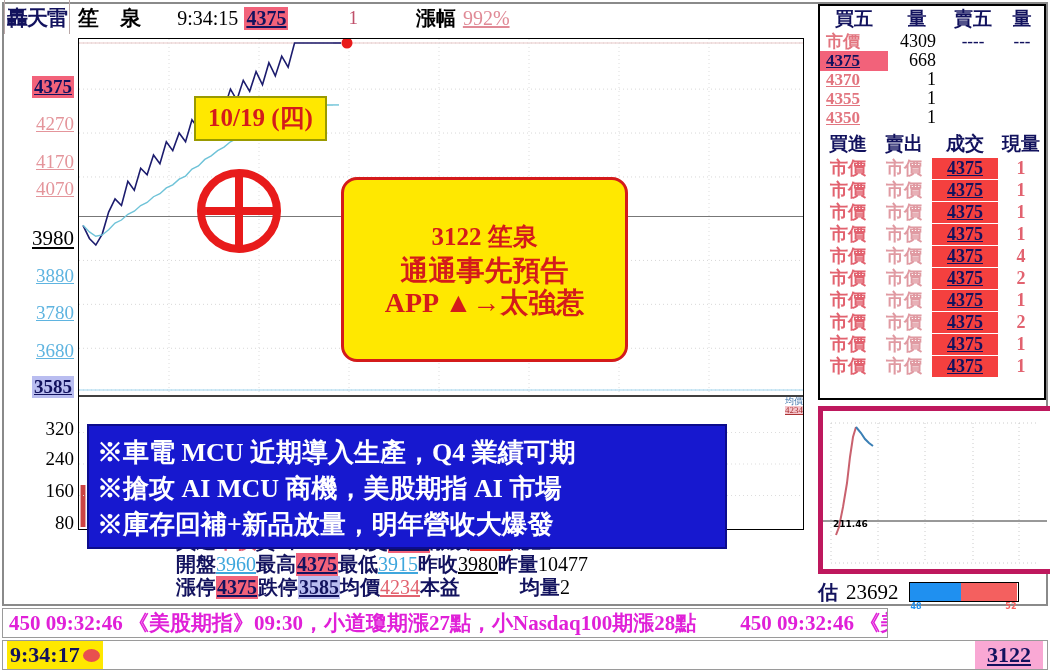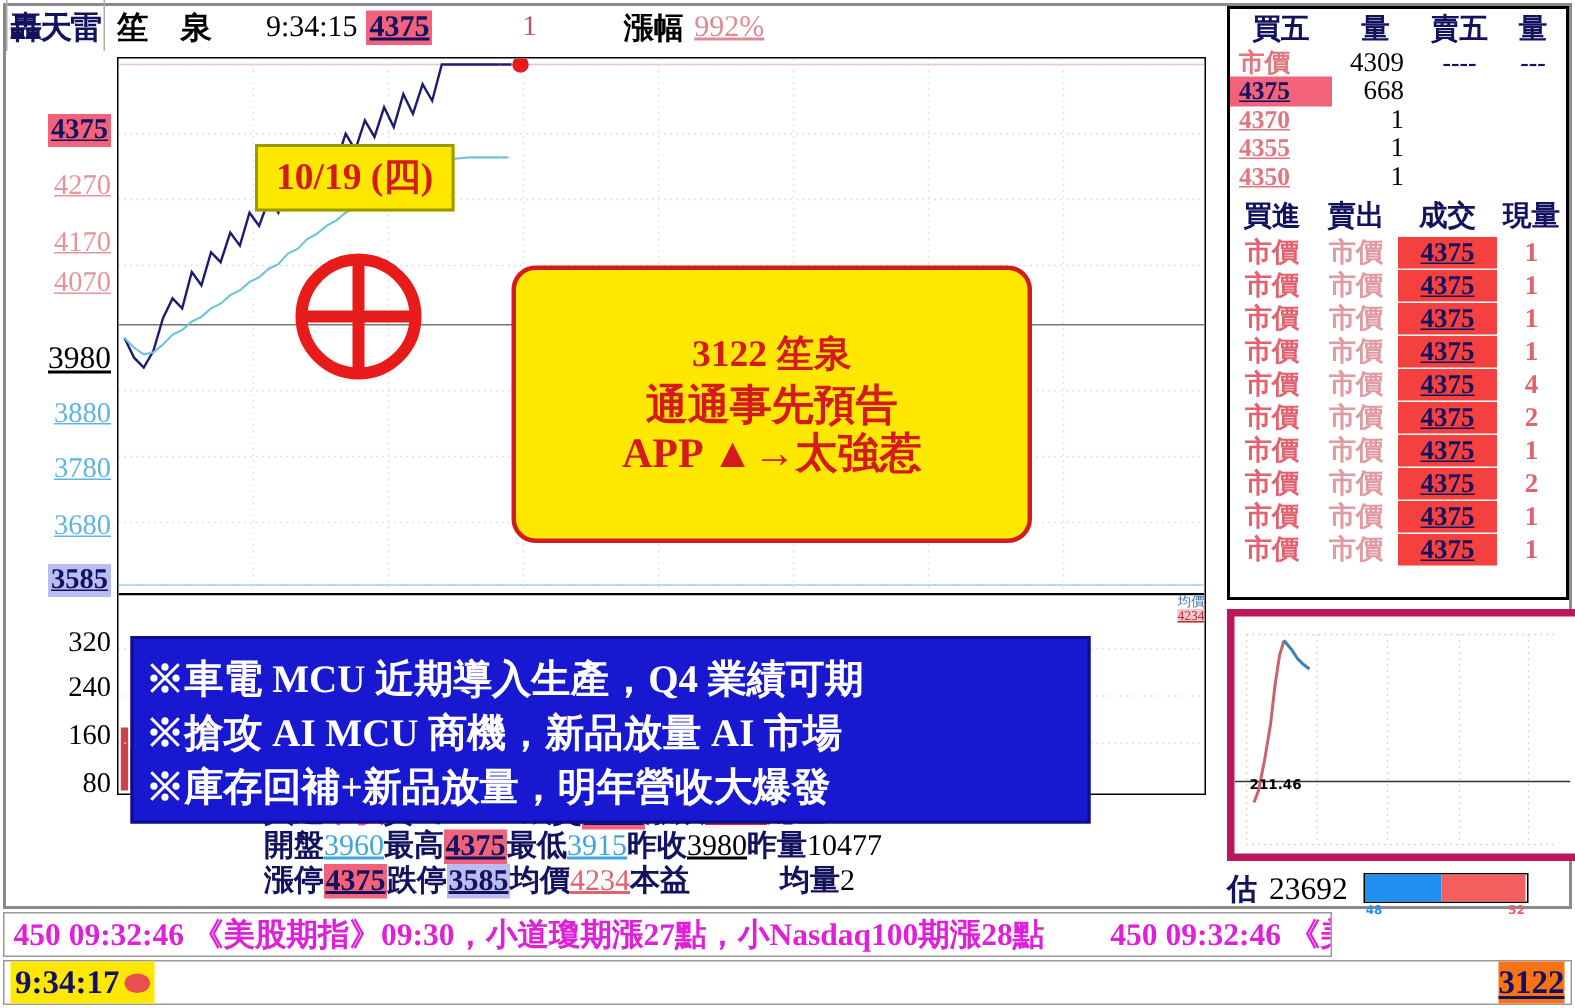--- a/index.html
+++ b/index.html
@@ -80,34 +80,34 @@
   .avg-tag {
     position:absolute; right:0px; top:358px;
     font-size:9px; color:#cc4455; line-height:1.0;
     text-align:center; z-index:6;
   }
   .avg-tag .t1{ color:#3a6fa8; font-size:9px; display:block;}
   .avg-tag .t2{ background:#f5c5cc; color:#a33; display:block; text-decoration:underline;}
 
   
   .date-box {
-    position:absolute; left:166px; top:62px;
+    position:absolute; left:190px; top:62px;
     background:#ffe800; border:2px solid #9a9a00;
     padding:3px 12px 5px;
     color:#d41b1b; font-size:25px; font-weight:bold;
     z-index:8; white-space:nowrap;
     font-family:"Liberation Serif", serif;
   }
   .crosshair {
     position:absolute; left:190px; top:132px;
     width:90px; height:90px; z-index:8;
   }
   .yellow-box {
     position:absolute; left:337px; top:143px;
-    width:347px; height:185px;
+    width:287px; height:185px;
     background:#ffe800; border:3px solid #d41b1b;
     border-radius:16px; z-index:9;
     display:flex; flex-direction:column;
     align-items:center; justify-content:center;
     padding-top:2px;
   }
   .yellow-box .ln {
     color:#d41b1b; font-weight:bold; text-align:center;
     line-height:1.16; white-space:nowrap;
   }
@@ -238,22 +238,22 @@
   .clock {
     background:#ffe800; color:#12125e; font-size:22px; font-weight:bold;
     padding:1px 3px; margin-left:4px; display:flex; align-items:center;
     font-family:"Liberation Serif", serif;
   }
   .dot-red {
     width:17px; height:13px; border-radius:50%;
     background:#e8504f; display:inline-block; margin-left:3px;
   }
   .code-badge {
-    background:#f97316; color:#12125e; font-size:22px; font-weight:bold;
-    padding:1px 0; margin-right:4px; text-decoration:underline;
+    background:#f9a8d4; color:#12125e; font-size:22px; font-weight:bold;
+    padding:1px 12px; margin-right:4px; text-decoration:underline;
     font-family:"Liberation Serif", serif;
   }
 </style>
 </head>
 <body>
 
 <div id="app">
 
   <div class="outer-frame"></div>
 
@@ -373,21 +373,21 @@
     </div>
 
     <div class="yellow-box">
       <div class="ln ln0">3122 笙泉</div>
       <div class="ln ln2">通通事先預告</div>
       <div class="ln ln3">APP ▲→太強惹</div>
     </div>
 
     <div class="blue-box">
       <div class="bln">※車電 MCU 近期導入生產，Q4 業績可期</div>
-      <div class="bln">※搶攻 AI MCU 商機，新品放量 AI 市場</div>
+      <div class="bln">※搶攻 AI MCU 商機，美股期指 AI 市場</div>
       <div class="bln">※庫存回補+新品放量，明年營收大爆發</div>
     </div>
   </div>
 
   <div class="stats">
     <div class="row">
       <span class="lbl">買進</span>
       <span class="lbl-red">市價</span>
       <span class="lbl">賣出</span>
       <span class="sp" style="width:52px;"></span>

